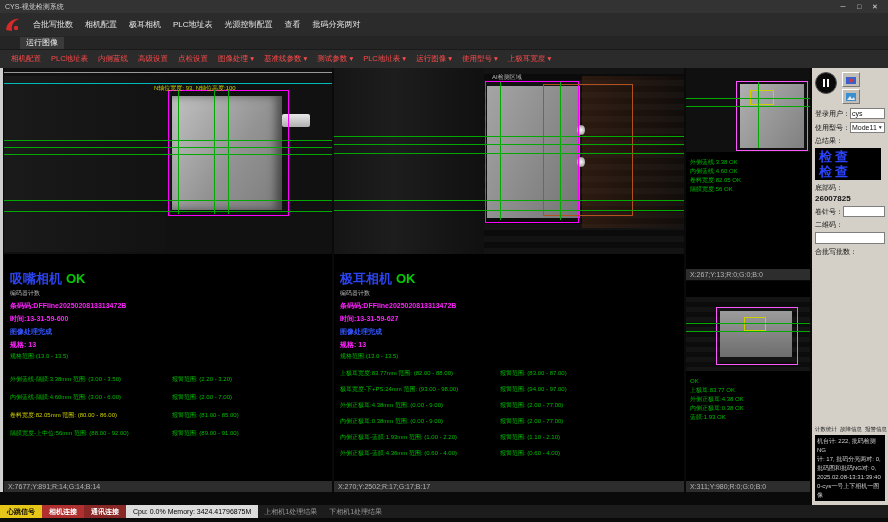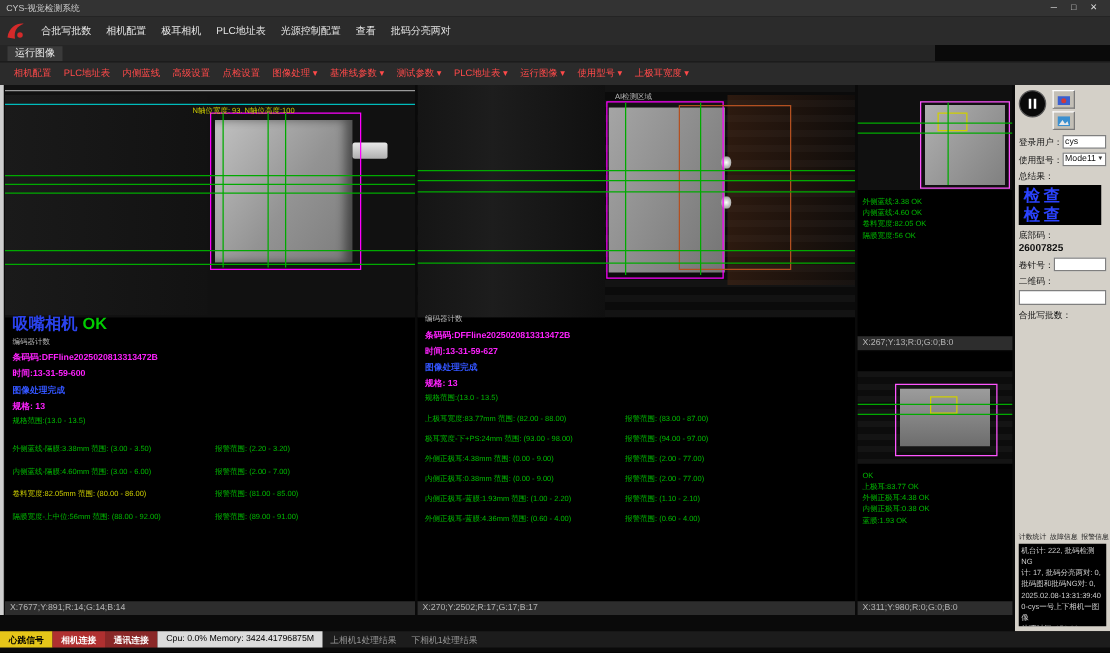--- a/index.html
+++ b/index.html
@@ -13,38 +13,38 @@
   .win-controls{margin-left:auto;display:flex;}
   .win-btn{width:16px;text-align:center;color:#ddd;font-size:7px;line-height:13px;}
 
   
   .menubar{position:absolute;left:0;top:13px;width:888px;height:23px;background:#2b2b2b;
            display:flex;align-items:center;padding-left:3px;box-sizing:border-box;}
   .logo{width:18px;height:18px;margin-right:6px;flex:0 0 auto;}
   .menu-item{font-size:8px;color:#e5e5e5;padding:0 6px;cursor:default;}
 
   
-  .tabrow{position:absolute;left:0;top:36px;width:748px;height:13px;background:#252525;
-          display:flex;align-items:center;padding-left:6px;box-sizing:border-box;}
+  .tabrow{position:absolute;left:0;top:36px;width:888px;height:13px;background:#252525;
+          display:flex;align-items:center;padding-left:20px;box-sizing:border-box;}
   .view-tab{font-size:8px;color:#eee;padding:0 6px;background:#3a3a3a;height:12px;line-height:12px;}
 
   
   .toolbar{position:absolute;left:0;top:49px;width:888px;height:19px;background:#2b2b2b;
            border-top:1px solid #1a1a1a;display:flex;align-items:center;padding-left:6px;box-sizing:border-box;}
   .tool-item{font-size:7.5px;color:#ff4a4a;padding:0 5px;white-space:nowrap;}
 
   
   .cam-panel{position:absolute;background:#000;}
   .cam-left{left:4px;top:68px;width:328px;height:424px;}
   .cam-mid{left:334px;top:68px;width:350px;height:424px;}
   .cam-img{position:absolute;left:0;top:0;right:0;height:186px;overflow:hidden;background:#111;}
   .mid-img{background:repeating-linear-gradient(180deg,#131313 0 6px,#0b0b0b 6px 12px);}
   .coord-strip{position:absolute;left:0;right:0;bottom:0;height:11px;background:#2d2d2d;color:#b5b5b5;
                font-size:7px;display:flex;align-items:center;padding-left:4px;}
-  .cam-text{position:absolute;left:6px;top:182px;right:2px;}
+  .cam-text{position:absolute;left:6px;top:202px;right:2px;}
   .cam-title{font-size:13px;font-weight:bold;color:#2b43ee;}
   .cam-title .ok{color:#00cc00;margin-left:4px;}
   .cam-sub{font-size:6px;color:#b9b9b9;margin-top:1px;}
   .cam-barcode,.cam-time,.cam-spec{font-size:7px;font-weight:bold;color:#ff22ff;margin-top:3px;}
   .cam-process{font-size:7px;color:#3355ff;margin-top:3px;font-weight:bold;}
   .cam-specrange{font-size:6px;color:#00bb00;margin-top:2px;}
   .m-list{margin-top:14px;}
   .m-row{display:flex;margin-bottom:9px;}
   .cam-mid .m-row{margin-bottom:7px;}
   .cam-mid .m-list{margin-top:8px;}
@@ -245,20 +245,23 @@
       <div class="hline" style="top:68px;"></div>
       <div class="hline" style="top:76px;"></div>
       <div class="hline" style="top:85px;"></div>
       <div class="hline" style="top:132px;"></div>
       <div class="hline" style="top:142px;"></div>
       <div class="vline" style="left:166px;top:14px;height:138px;"></div>
       <div class="vline" style="left:226px;top:14px;height:138px;"></div>
       <div class="img-label" style="left:158px;top:5px;color:#bbb;">AI检测区域</div>
     </div>
     <div class="cam-text">
+      <div class="cam-title">
+        <span>极耳相机</span><span class="ok">OK</span>
+      </div>
       <div class="cam-sub">编码器计数</div>
       <div class="cam-barcode">条码码:DFFline2025020813313472B</div>
       <div class="cam-time">时间:13-31-59-627</div>
       <div class="cam-process">图像处理完成</div>
       <div class="cam-spec">规格: 13</div>
       <div class="cam-specrange">规格范围:(13.0 - 13.5)</div>
       <div class="m-list">
 
           <div class="m-row">
             <span class="m-text">上极耳宽度:83.77mm 范围: (82.00 - 88.00)</span>

